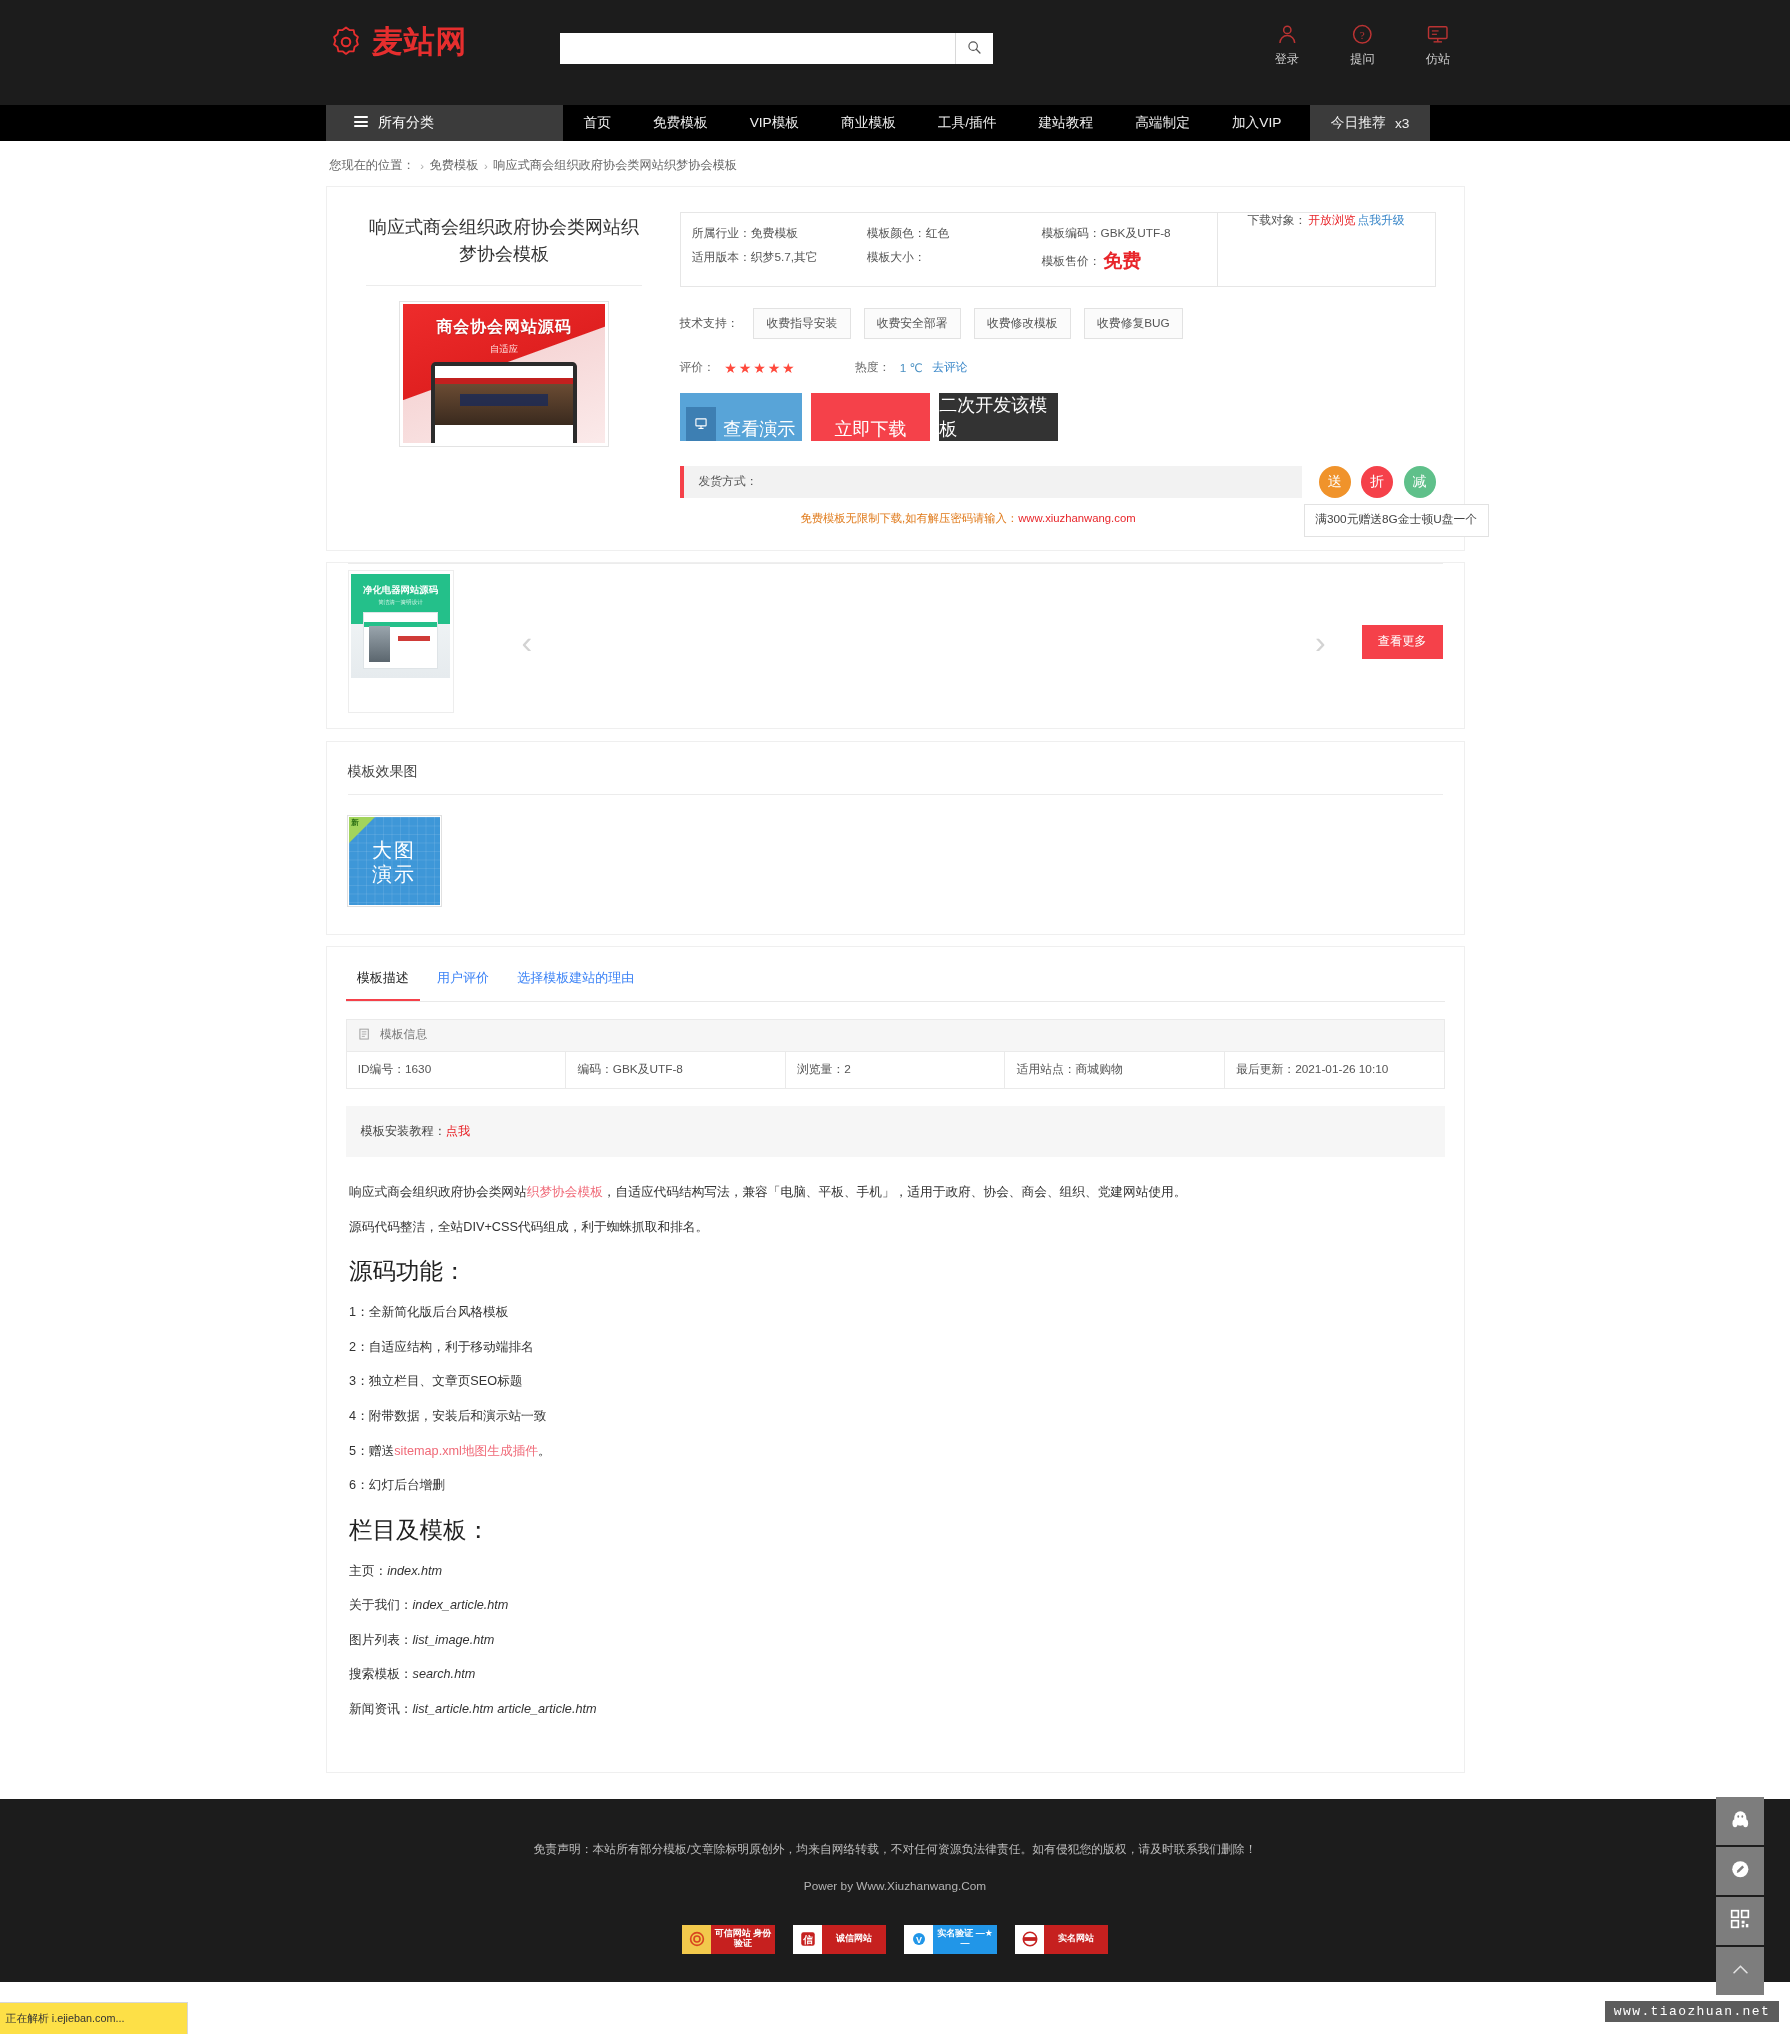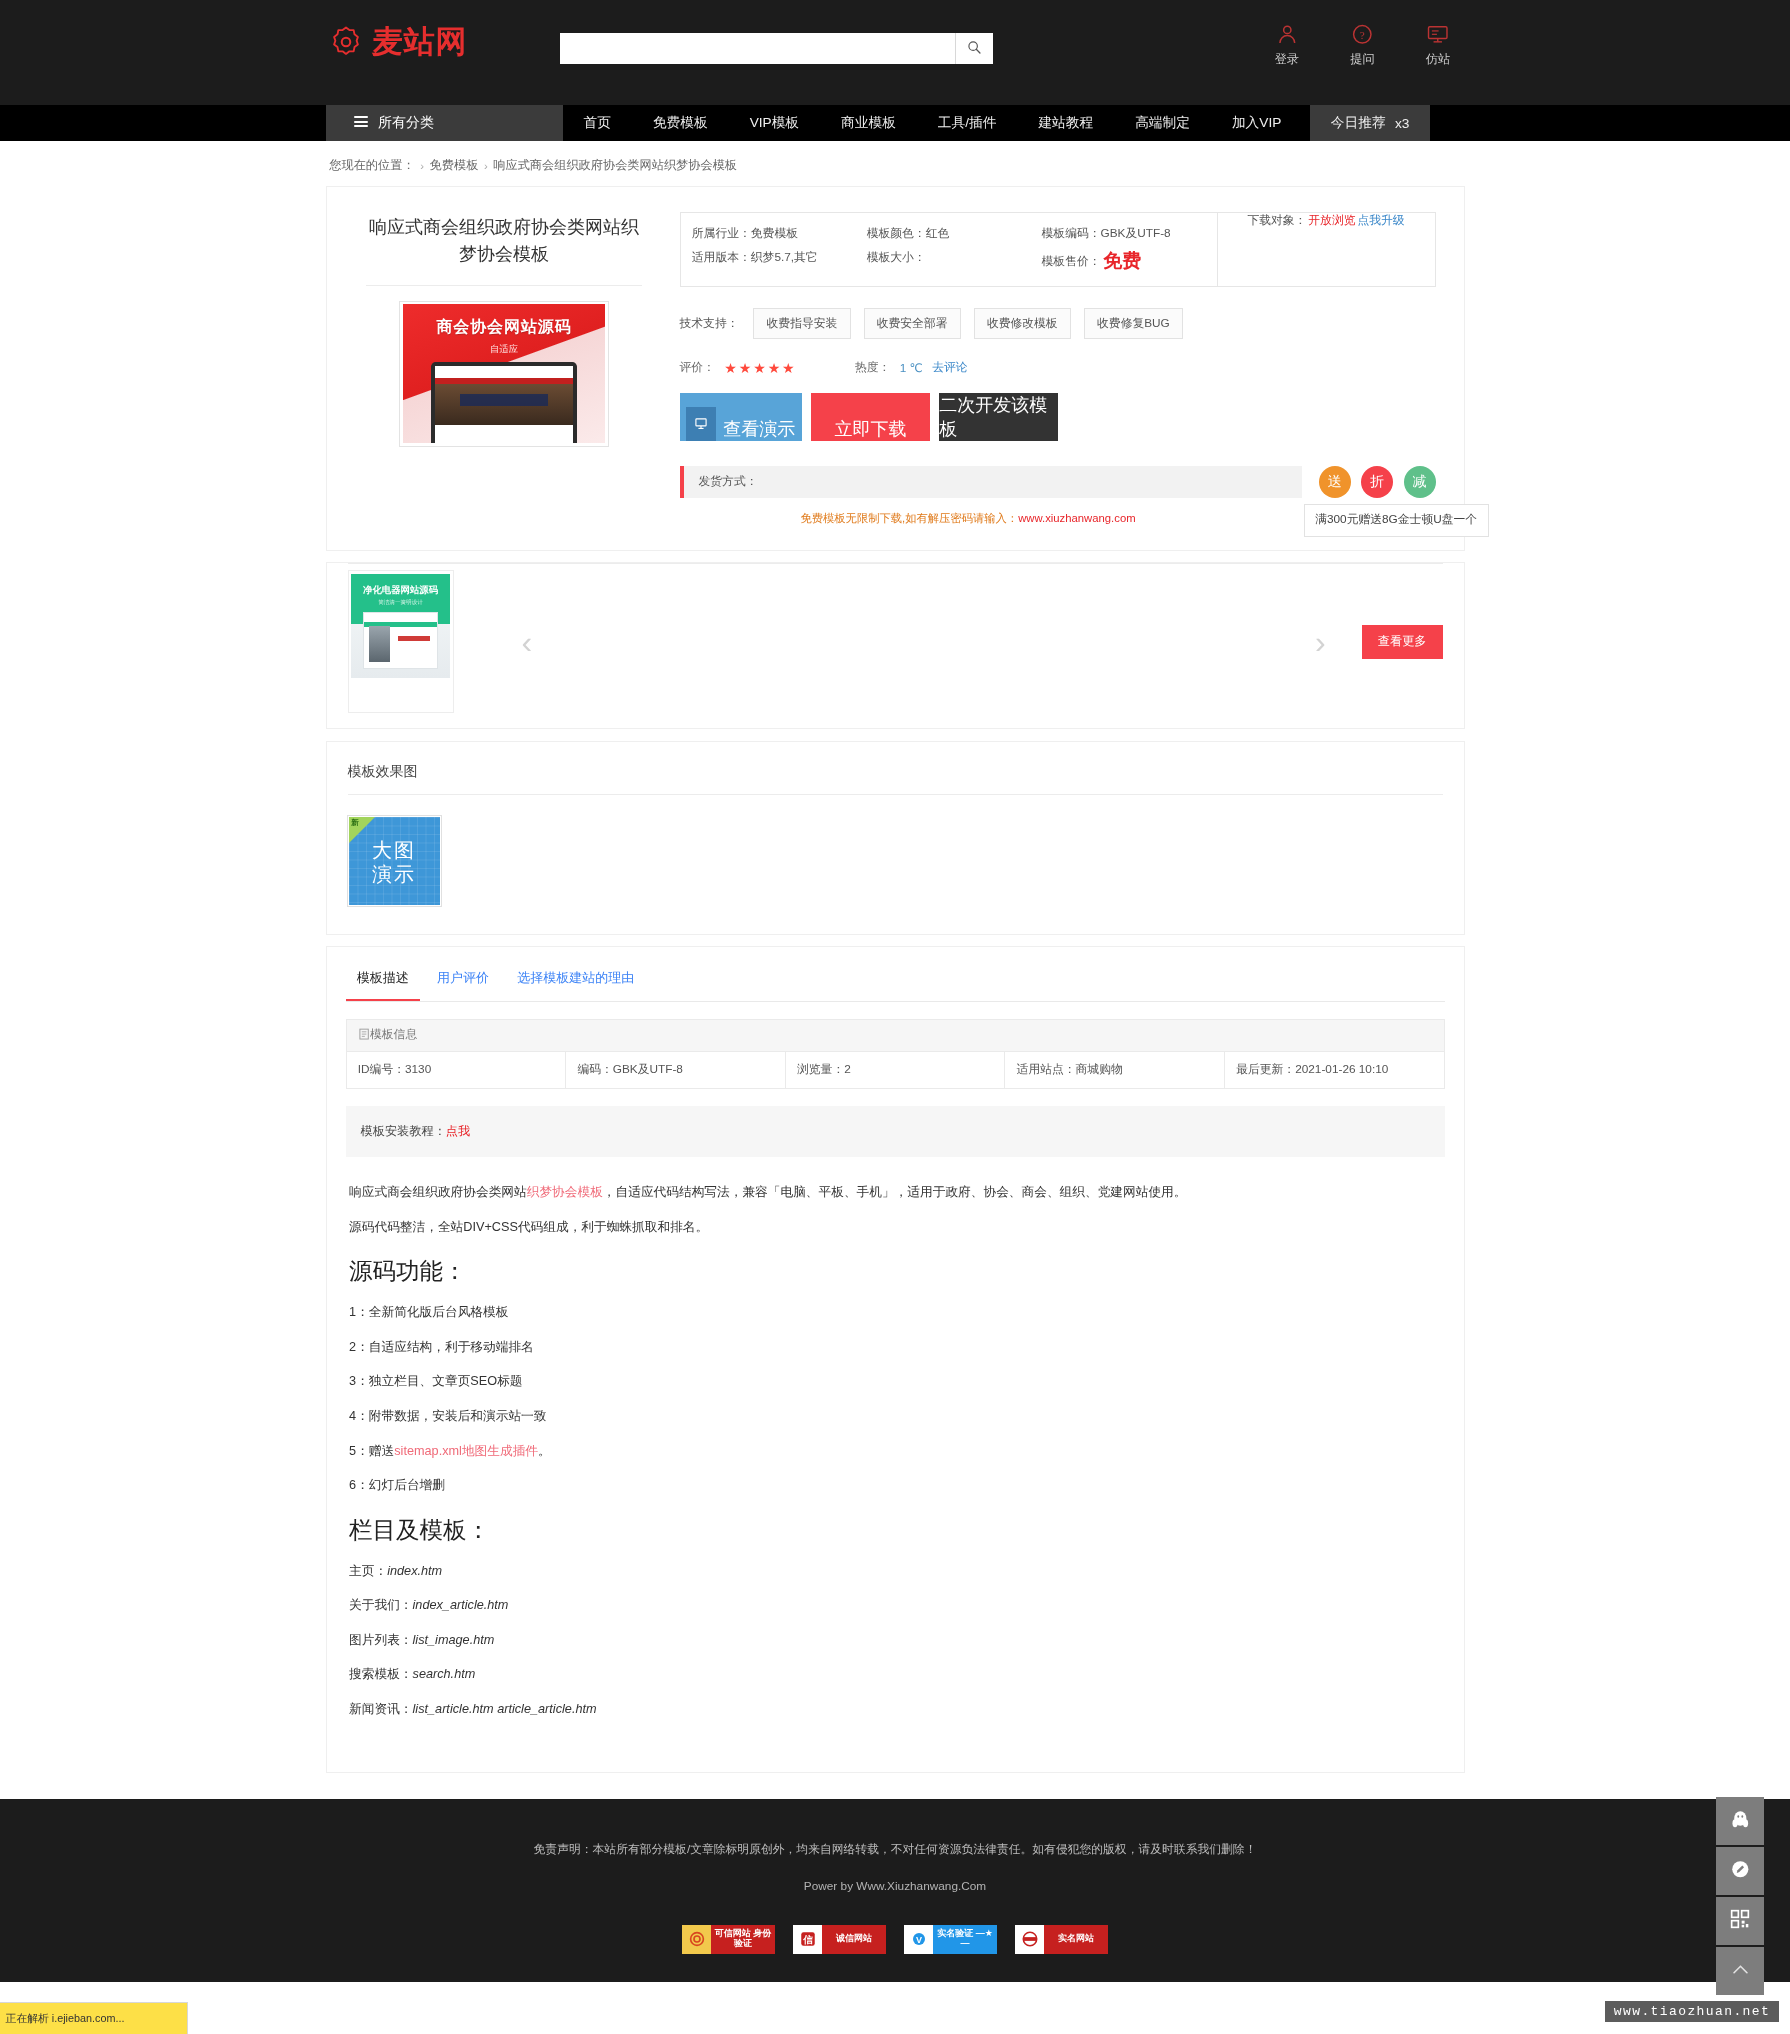--- a/index.html
+++ b/index.html
@@ -353,21 +353,21 @@
     font-size: 13px; color: #3b82f6; cursor: pointer;
     border-bottom: 2.8px solid transparent;
   }
   .tab.active { color: #222; border-bottom-color: #f5414a; }
   .tabs-rule { border: none; border-top: 0.9px solid #e9e9e9; margin: 0 19px 0 19px; }
 
   .infobox { margin: 17px 19px 0 19px; border: 0.9px solid #eaeaea; }
   .infobox-hd {
     background: #f6f6f6; padding: 7.5px 11.3px;
     font-size: 11.8px; color: #777;
-    display: flex; align-items: center; gap: 0;
+    display: flex; align-items: center; gap: 10px;
     border-bottom: 0.9px solid #eaeaea;
   }
   .infobox-row { display: flex; }
   .infobox-row > div {
     flex: 1; padding: 10.4px 11.3px; font-size: 11.8px; color: #555;
     border-right: 0.9px solid #eaeaea;
   }
   .infobox-row > div:last-child { border-right: none; }
 
   .tutor {
@@ -702,21 +702,21 @@
           <svg viewBox="0 0 16 16" width="12.2" height="12.2">
             <rect x="2.5" y="1.5" width="11" height="13" fill="none" stroke="#999" stroke-width="1.2"></rect>
             <line x1="5" y1="5" x2="11" y2="5" stroke="#999" stroke-width="1"></line>
             <line x1="5" y1="8" x2="11" y2="8" stroke="#999" stroke-width="1"></line>
             <line x1="5" y1="11" x2="9" y2="11" stroke="#999" stroke-width="1"></line>
           </svg>
         </span>
         <span>模板信息</span>
       </div>
       <div class="infobox-row">
-        <div>ID编号：3130</div>
+        <div>ID编号：1630</div>
         <div>编码：GBK及UTF-8</div>
         <div>浏览量：2</div>
         <div>适用站点：商城购物</div>
         <div>最后更新：2021-01-26 10:10</div>
       </div>
     </div>
 
     <div class="tutor">
       <span>模板安装教程：</span><span class="lk">点我</span>
     </div>

